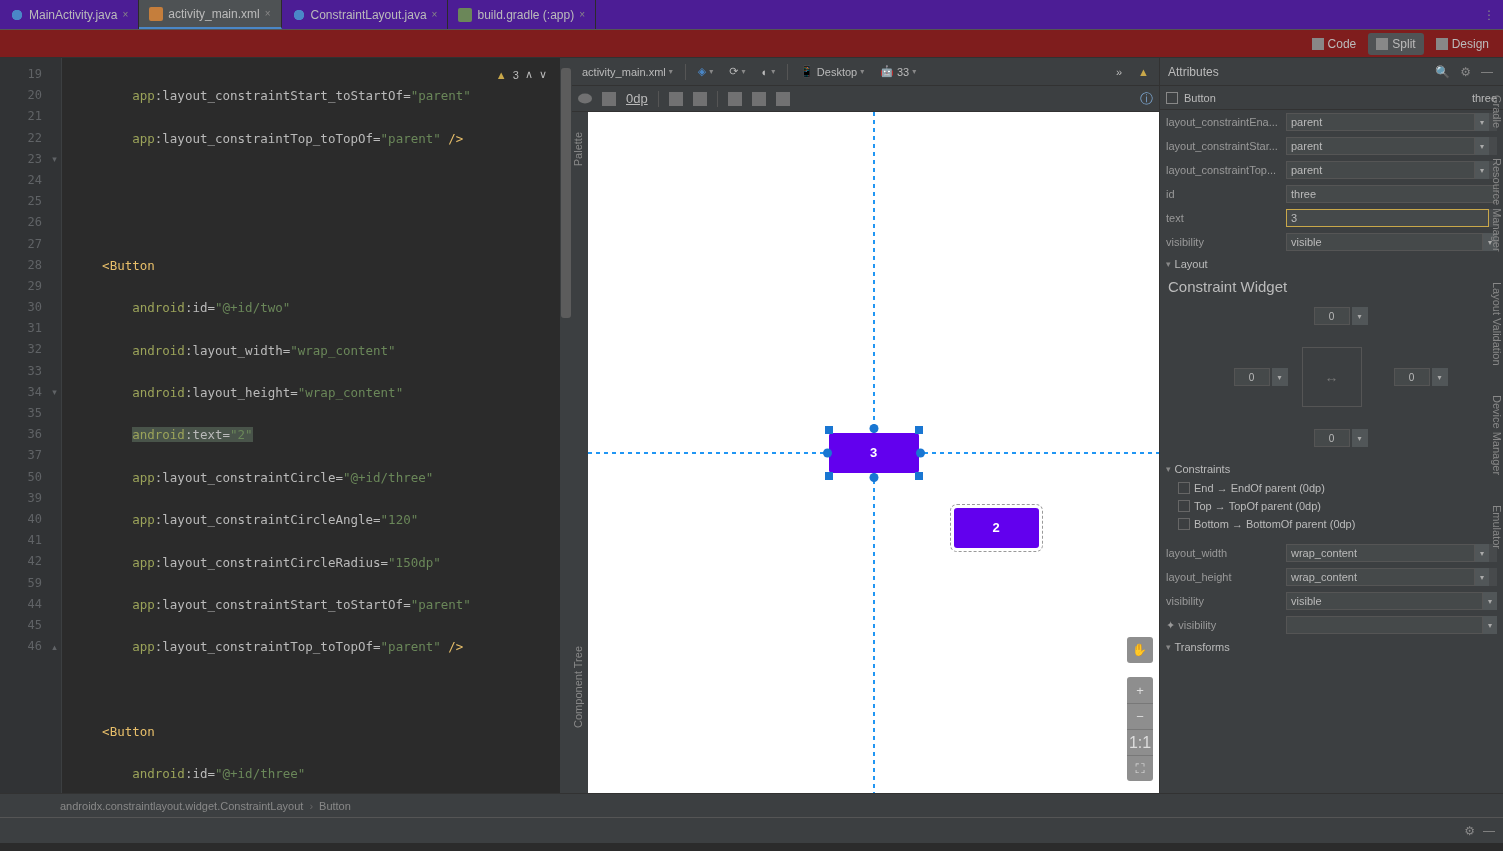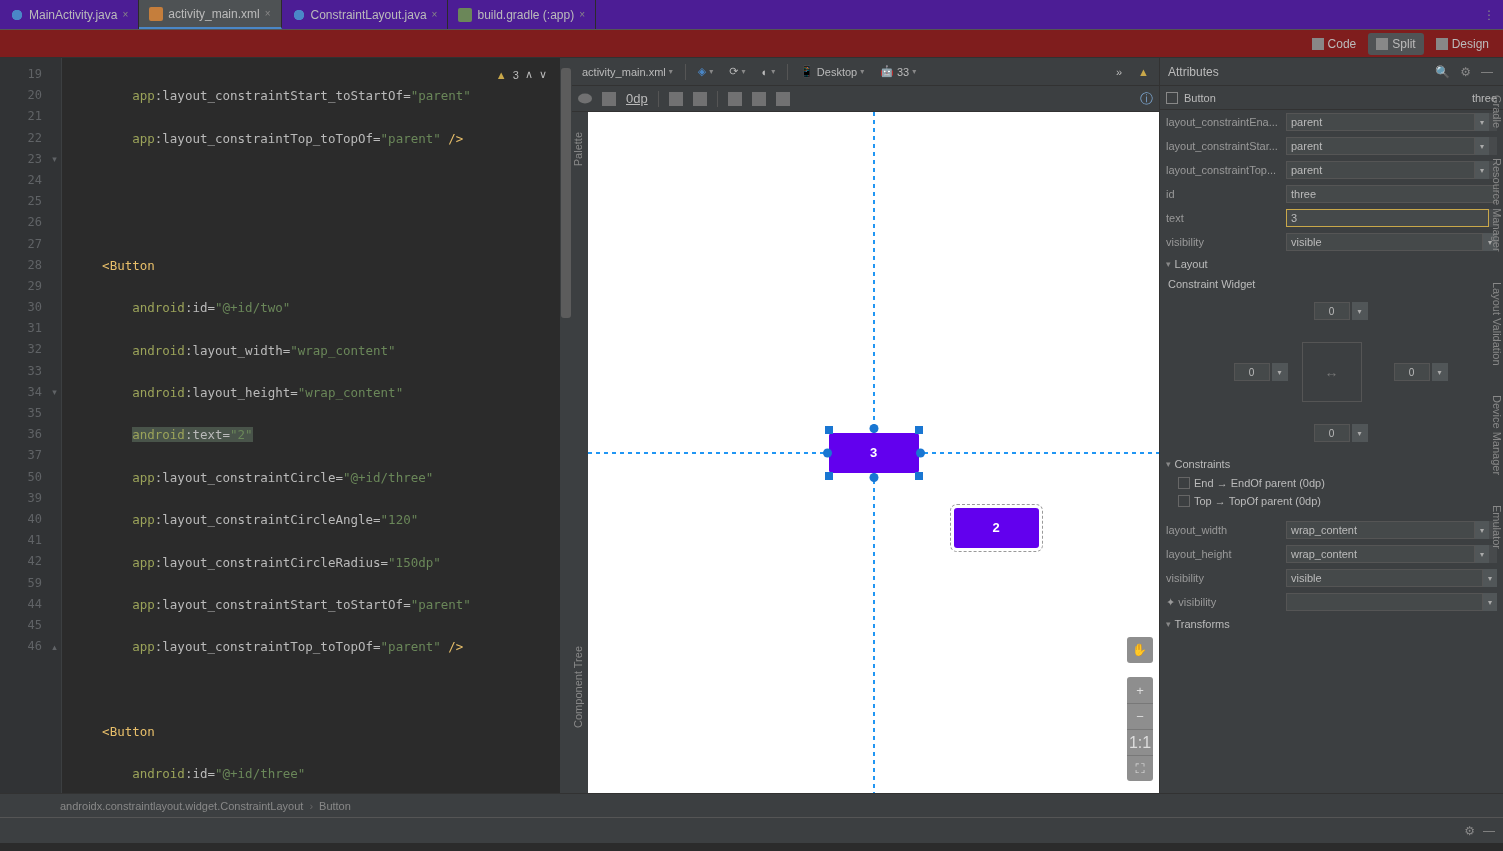--- a/index.html
+++ b/index.html
@@ -359,21 +359,21 @@
       <div class="attr-row">
           <span class="k">visibility</span>
           <span class="v">visible</span>
           <span class="dd">▾</span>
         </div>
 
       <div class="attr-section">
           <span class="chev">▾</span>
           <span>Layout</span>
         </div>
-      <div style="padding:4px 8px; color:#bbb; font-size:11px;">Constraint Widget</div>
+      <div style="padding:4px 8px; color:#bbb; font-size:15px;">Constraint Widget</div>
       <div class="cw-wrap">
         <div class="cw-box">
           <div class="cw-center">
             <div style="position:absolute;inset:8px;display:flex;align-items:center;justify-content:center;color:#777;font-size:14px;">↔</div>
           </div>
           <div class="cw-num top">0</div>
             <div class="cw-dd" style="left:calc(50% + 20px);top:0;">▾</div>
           <div class="cw-num bot">0</div>
             <div class="cw-dd" style="left:calc(50% + 20px);bottom:0;">▾</div>
           <div class="cw-num lft">0</div>
@@ -388,20 +388,24 @@
           <span>Constraints</span>
         </div>
       <div class="constraint-item">
           <span class="ci-ic"></span>
           <span>End → EndOf parent (0dp)</span>
         </div>
       <div class="constraint-item">
           <span class="ci-ic"></span>
           <span>Top → TopOf parent (0dp)</span>
         </div>
+      <div class="constraint-item">
+          <span class="ci-ic"></span>
+          <span>Bottom → BottomOf parent (0dp)</span>
+        </div>
 
       <div style="height:8px;"></div>
       <div class="attr-row">
           <span class="k">layout_width</span>
           <span class="v">wrap_content</span>
           <span class="dd">▾</span>
           <span class="tick"></span>
         </div>
       <div class="attr-row">
           <span class="k">layout_height</span>

